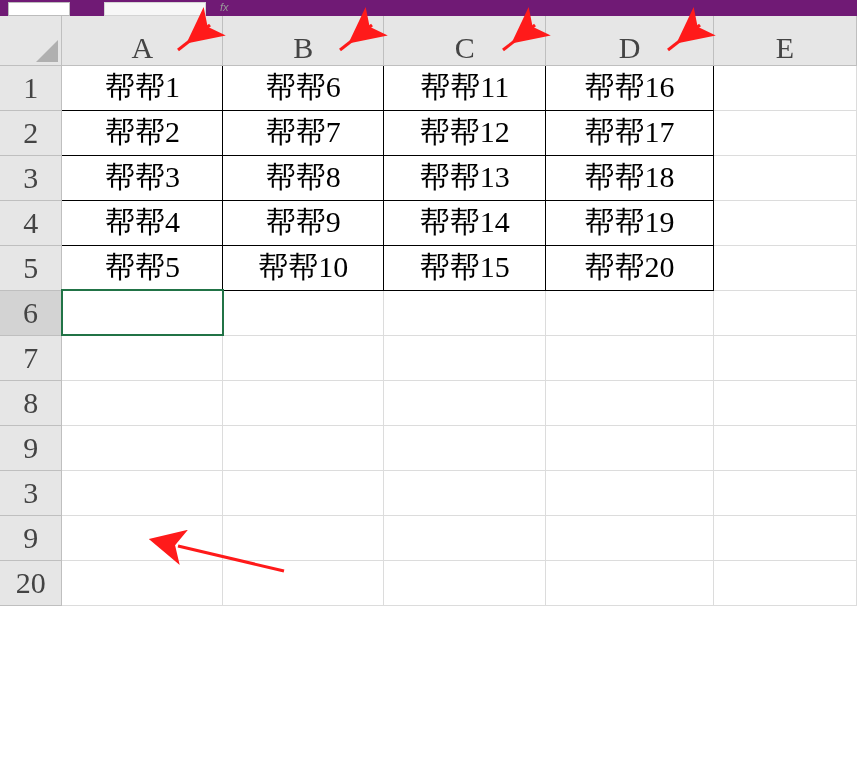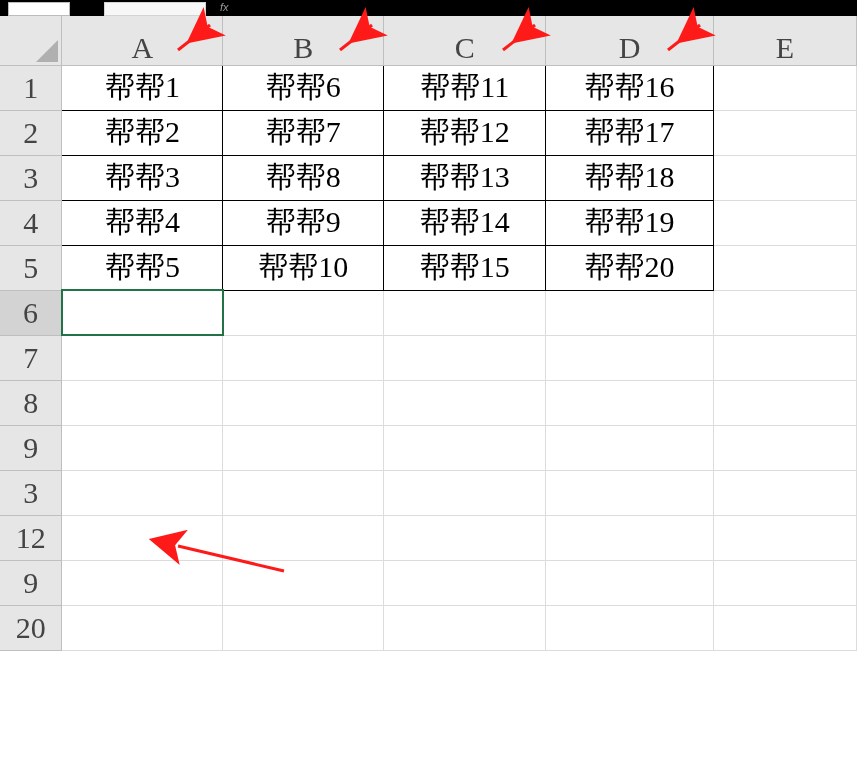--- a/index.html
+++ b/index.html
@@ -10,21 +10,21 @@
     width: 857px;
     height: 780px;
     overflow: hidden;
     position: relative;
   }
 
   
   .formula-strip {
     height: 16px;
     width: 100%;
-    background: #000000;
+    background: #701a75;
     border-bottom: 1px solid #c9c9c9;
     position: relative;
   }
   .name-box {
     position: absolute;
     left: 8px; top: 2px;
     width: 60px; height: 12px;
     background: #fff;
     border: 1px solid #bcbcbc;
   }
@@ -260,28 +260,20 @@
         </tr>
   <tr class="body">
           <th class="row-head"><span>3</span></th>
           <td class="cell"></td>
           <td class="cell"></td>
           <td class="cell"></td>
           <td class="cell"></td>
           <td class="cell"></td>
         </tr>
   <tr class="body">
-          <th class="row-head"><span>12</span></th>
-          <td class="cell"></td>
-          <td class="cell"></td>
-          <td class="cell"></td>
-          <td class="cell"></td>
-          <td class="cell"></td>
-        </tr>
-  <tr class="body">
           <th class="row-head"><span>9</span></th>
           <td class="cell"></td>
           <td class="cell"></td>
           <td class="cell"></td>
           <td class="cell"></td>
           <td class="cell"></td>
         </tr>
   <tr class="body">
           <th class="row-head"><span>20</span></th>
           <td class="cell"></td>

